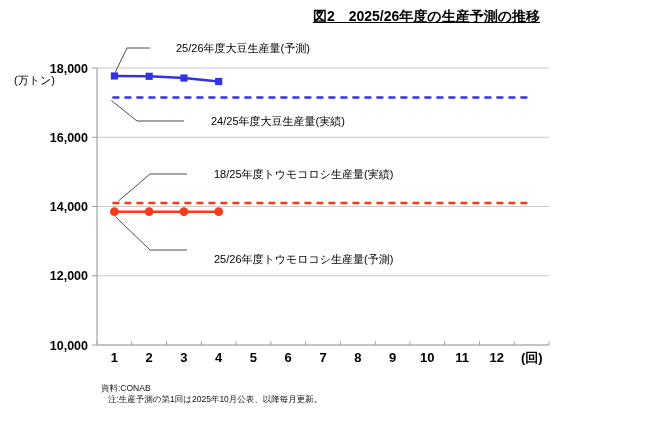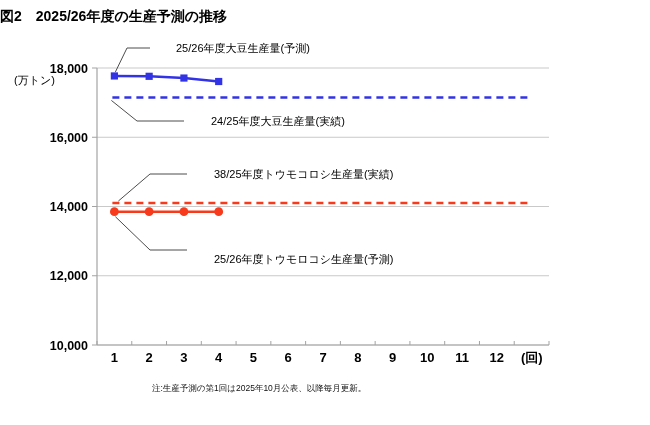--- a/index.html
+++ b/index.html
@@ -4,28 +4,29 @@
 <style>
   html,body{margin:0;padding:0;}
   body{
     width:650px;height:425px;background:#ffffff;
     font-family:"Liberation Sans","DejaVu Sans",sans-serif;
     position:relative;overflow:hidden;color:#000;
   }
   .stage{position:absolute;left:0;top:0;width:650px;height:425px;}
   .chart-title{
     position:absolute;left:0;top:8px;width:540px;
-    text-align:left;font-size:14px;font-weight:bold;
+    text-align:right;font-size:14px;font-weight:bold;
     white-space:nowrap;
+    text-decoration:underline;
   }
   .y-unit{position:absolute;left:14px;top:41px;font-size:11px;white-space:nowrap;margin-top:32px;}
   .x-unit{position:absolute;left:521px;top:349px;font-size:13px;font-weight:bold;white-space:nowrap;}
   .ann{position:absolute;font-size:11px;line-height:14px;white-space:nowrap;margin-left:24px;}
   .notes{position:absolute;left:101px;top:383px;font-size:8.5px;line-height:11px;color:#111;}
-  .notes .note2{padding-left:7px;margin-left:44px;}
+  .notes .note2{padding-left:7px;}
   svg{position:absolute;left:0;top:0;}
 </style>
 </head>
 <body>
 
 <div class="stage">
   <div class="chart-title">図2　2025/26年度の生産予測の推移</div>
   <div class="y-unit">(万トン)</div>
 
   <svg id="chart" width="650" height="425" viewBox="0 0 650 425">
@@ -85,21 +86,22 @@
       <circle cx="183.9230769230769" cy="211.69375" r="4.4" fill="#f83a1c"></circle>
       <circle cx="218.69230769230768" cy="211.69375" r="4.4" fill="#f83a1c"></circle>
       <polyline points="150,48 127,48 115.38461538461539,71.96375" fill="none" stroke="#4d4d4d" stroke-width="1"></polyline>
       <polyline points="184,121 137,121 111.38461538461539,100.43125" fill="none" stroke="#4d4d4d" stroke-width="1"></polyline>
       <polyline points="187,174 150,174 118.38461538461539,201.0375" fill="none" stroke="#4d4d4d" stroke-width="1"></polyline>
       <polyline points="187,250 150,250 115.38461538461539,216.69375" fill="none" stroke="#4d4d4d" stroke-width="1"></polyline>
     </svg>
 
   <div class="ann" style="left:152px;top:41px;">25/26年度大豆生産量(予測)</div>
   <div class="ann" style="left:187px;top:114px;">24/25年度大豆生産量(実績)</div>
-  <div class="ann" style="left:190px;top:167px;">38/25年度トウモコロシ生産量(実績)</div>
+  <div class="ann" style="left:190px;top:167px;">18/25年度トウモコロシ生産量(実績)</div>
   <div class="ann" style="left:190px;top:252px;">25/26年度トウモロコシ生産量(予測)</div>
 
   <div class="x-unit">(回)</div>
 
   <div class="notes">
+    <div>資料:CONAB</div>
     <div class="note2">注:生産予測の第1回は2025年10月公表、以降毎月更新。</div>
   </div>
 </div>
 
 </body></html>

